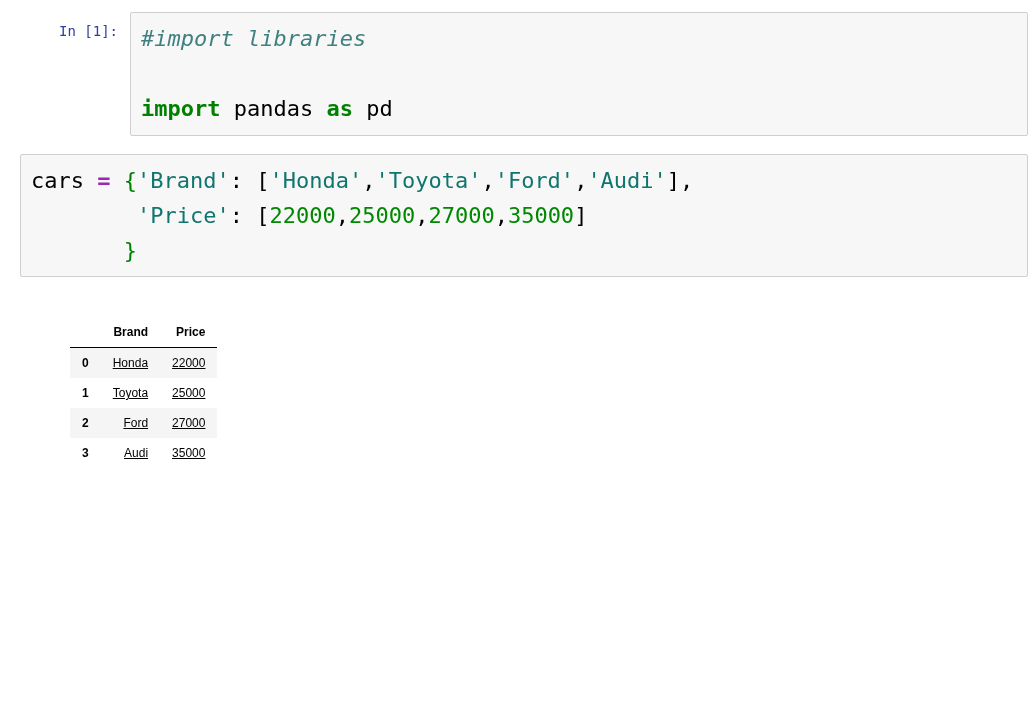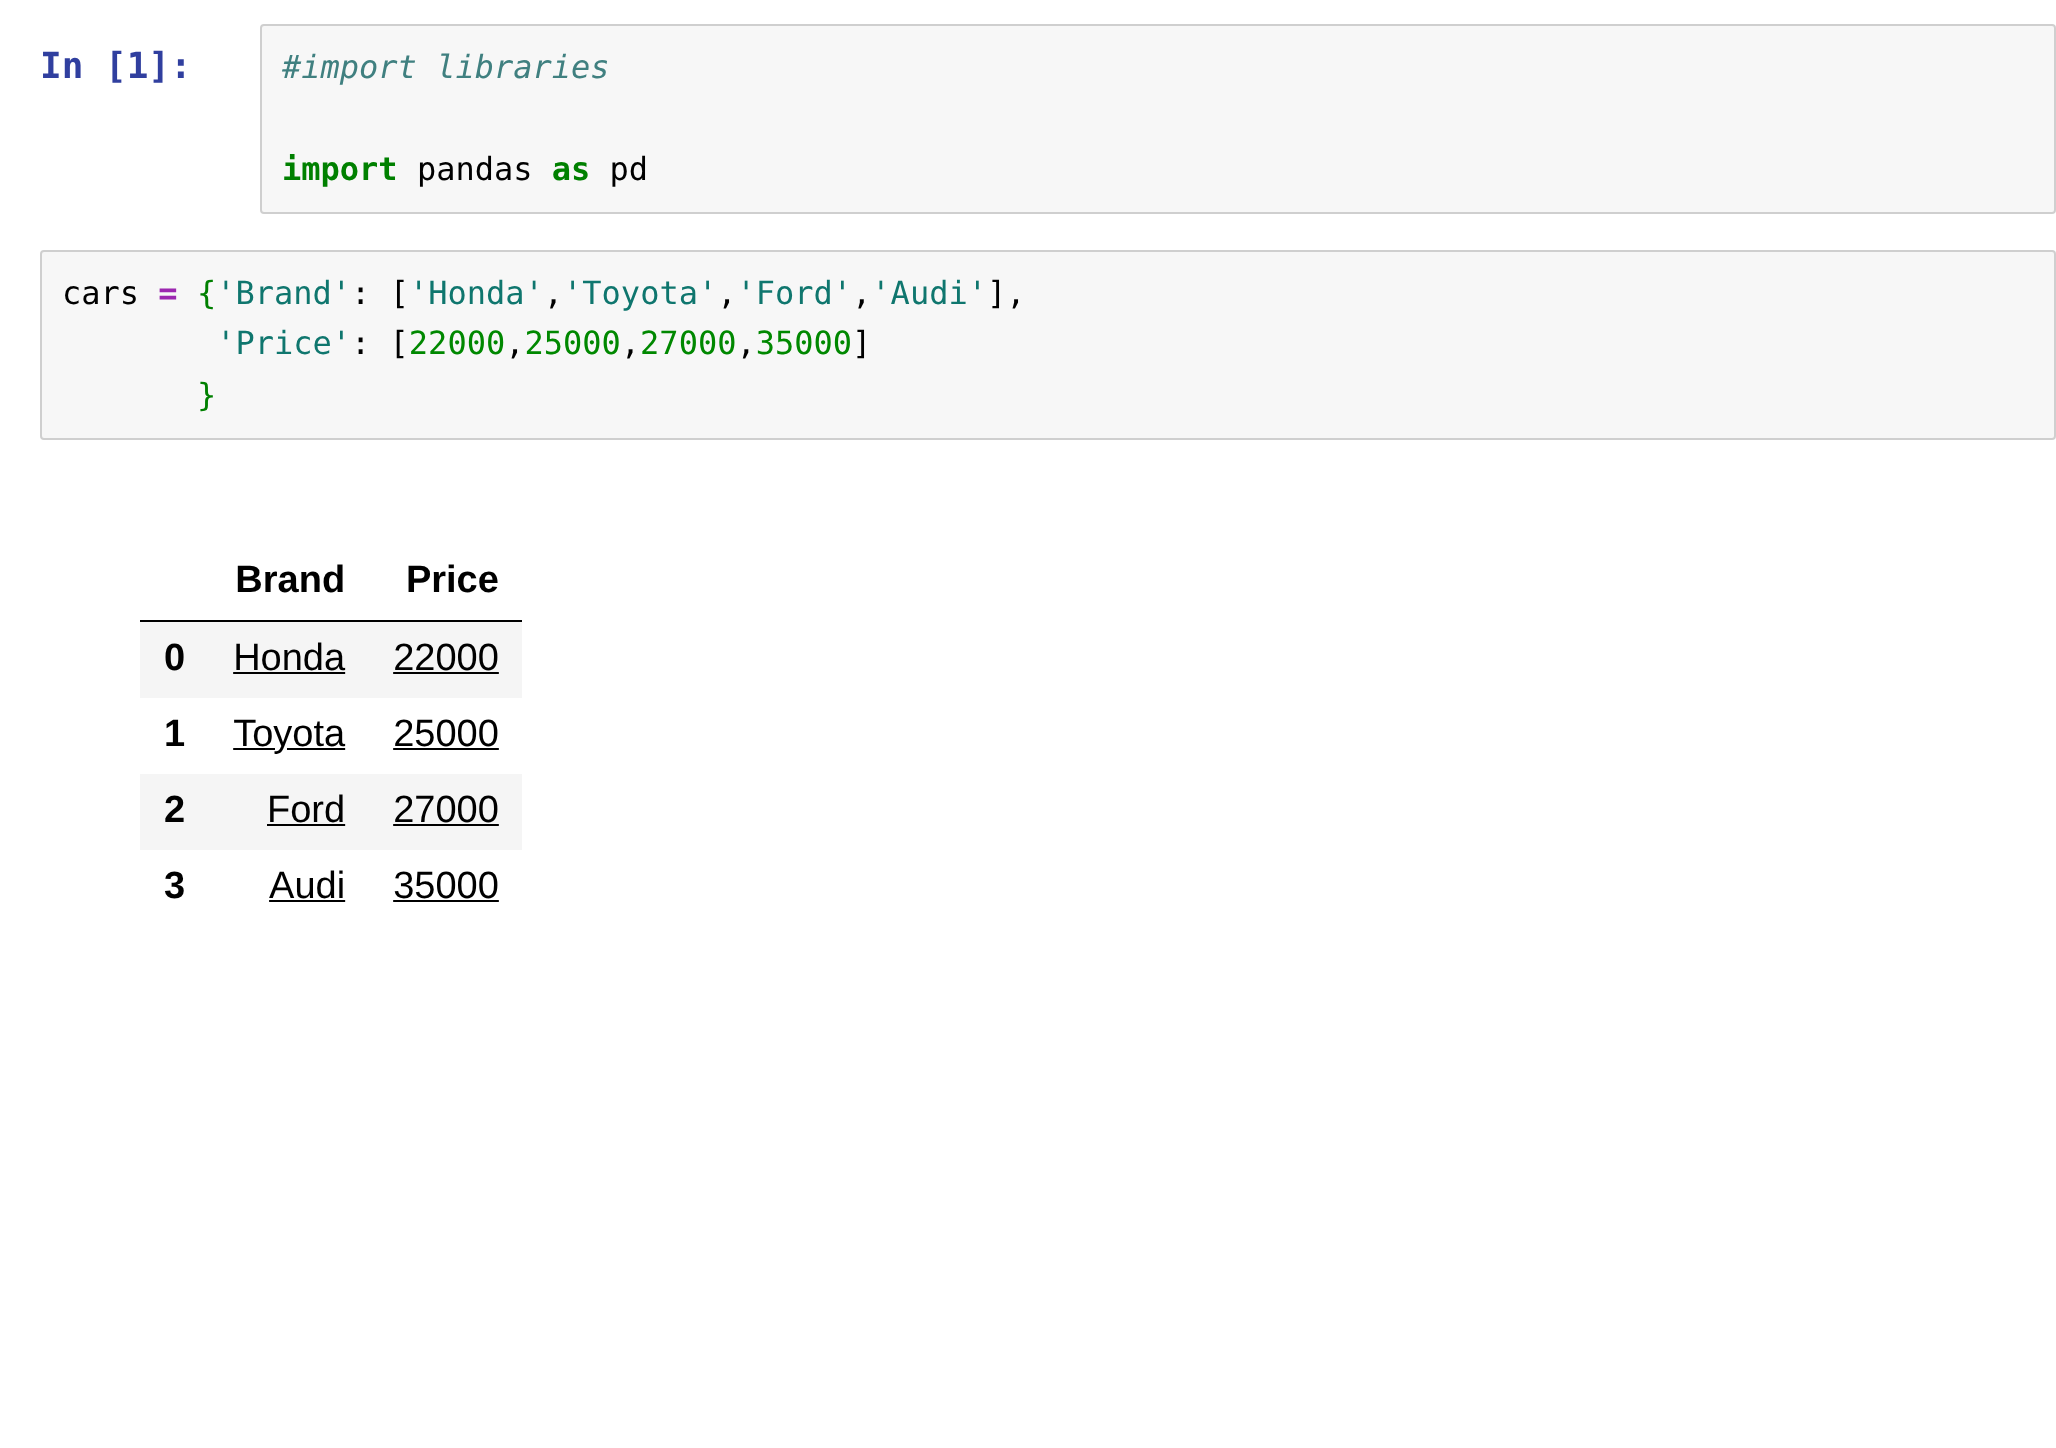--- a/index.html
+++ b/index.html
@@ -13,60 +13,59 @@
     width: 1028px;
   }
   .cell {
     display: flex;
     align-items: flex-start;
     margin-bottom: 18px;
   }
   .prompt {
     width: 110px;
     flex-shrink: 0;
-    text-align: left;
+    text-align: right;
     padding-right: 12px;
     font-family: "Menlo", "Consolas", monospace;
-    font-size: 18px;
+    font-size: 14px;
     line-height: 1.6;
     padding-top: 8px;
-    font-weight: bold;
   }
   .prompt-in { color: #303F9F; }
   .prompt-out { color: #D84315; }
   .code-area {
     flex: 1;
     background: #f7f7f7;
     border: 1px solid #cfcfcf;
     border-radius: 2px;
     padding: 8px 10px;
     font-family: "Menlo", "Consolas", monospace;
-    font-size: 16px;
+    font-size: 22px;
     line-height: 1.6;
     white-space: pre;
     overflow: hidden;
   }
   .output-area {
     flex: 1;
     padding: 0 10px;
   }
   .cm { color: #408080; font-style: italic; }
   .kw { color: #008000; font-weight: bold; }
   .nm { color: #000; }
   .op { color: #9C27B0; font-weight: bold; }
   .opc { color: #000; }
   .str { color: #0f766e; }
   .num { color: #008800; }
   .brace { color: #008000; }
   .paren { color: #0040A0; }
 
   table.dataframe {
     border-collapse: collapse;
-    font-size: 19px;
-    margin-top: 16px;
+    font-size: 12px;
+    margin-top: 4px;
     margin-left: 40px;
   }
   table.dataframe thead th {
     border-bottom: 1px solid #000;
     font-weight: bold;
     text-align: right;
     padding: 8px 12px;
   }
   table.dataframe thead th:first-child {
     border-bottom: 1px solid #000;

